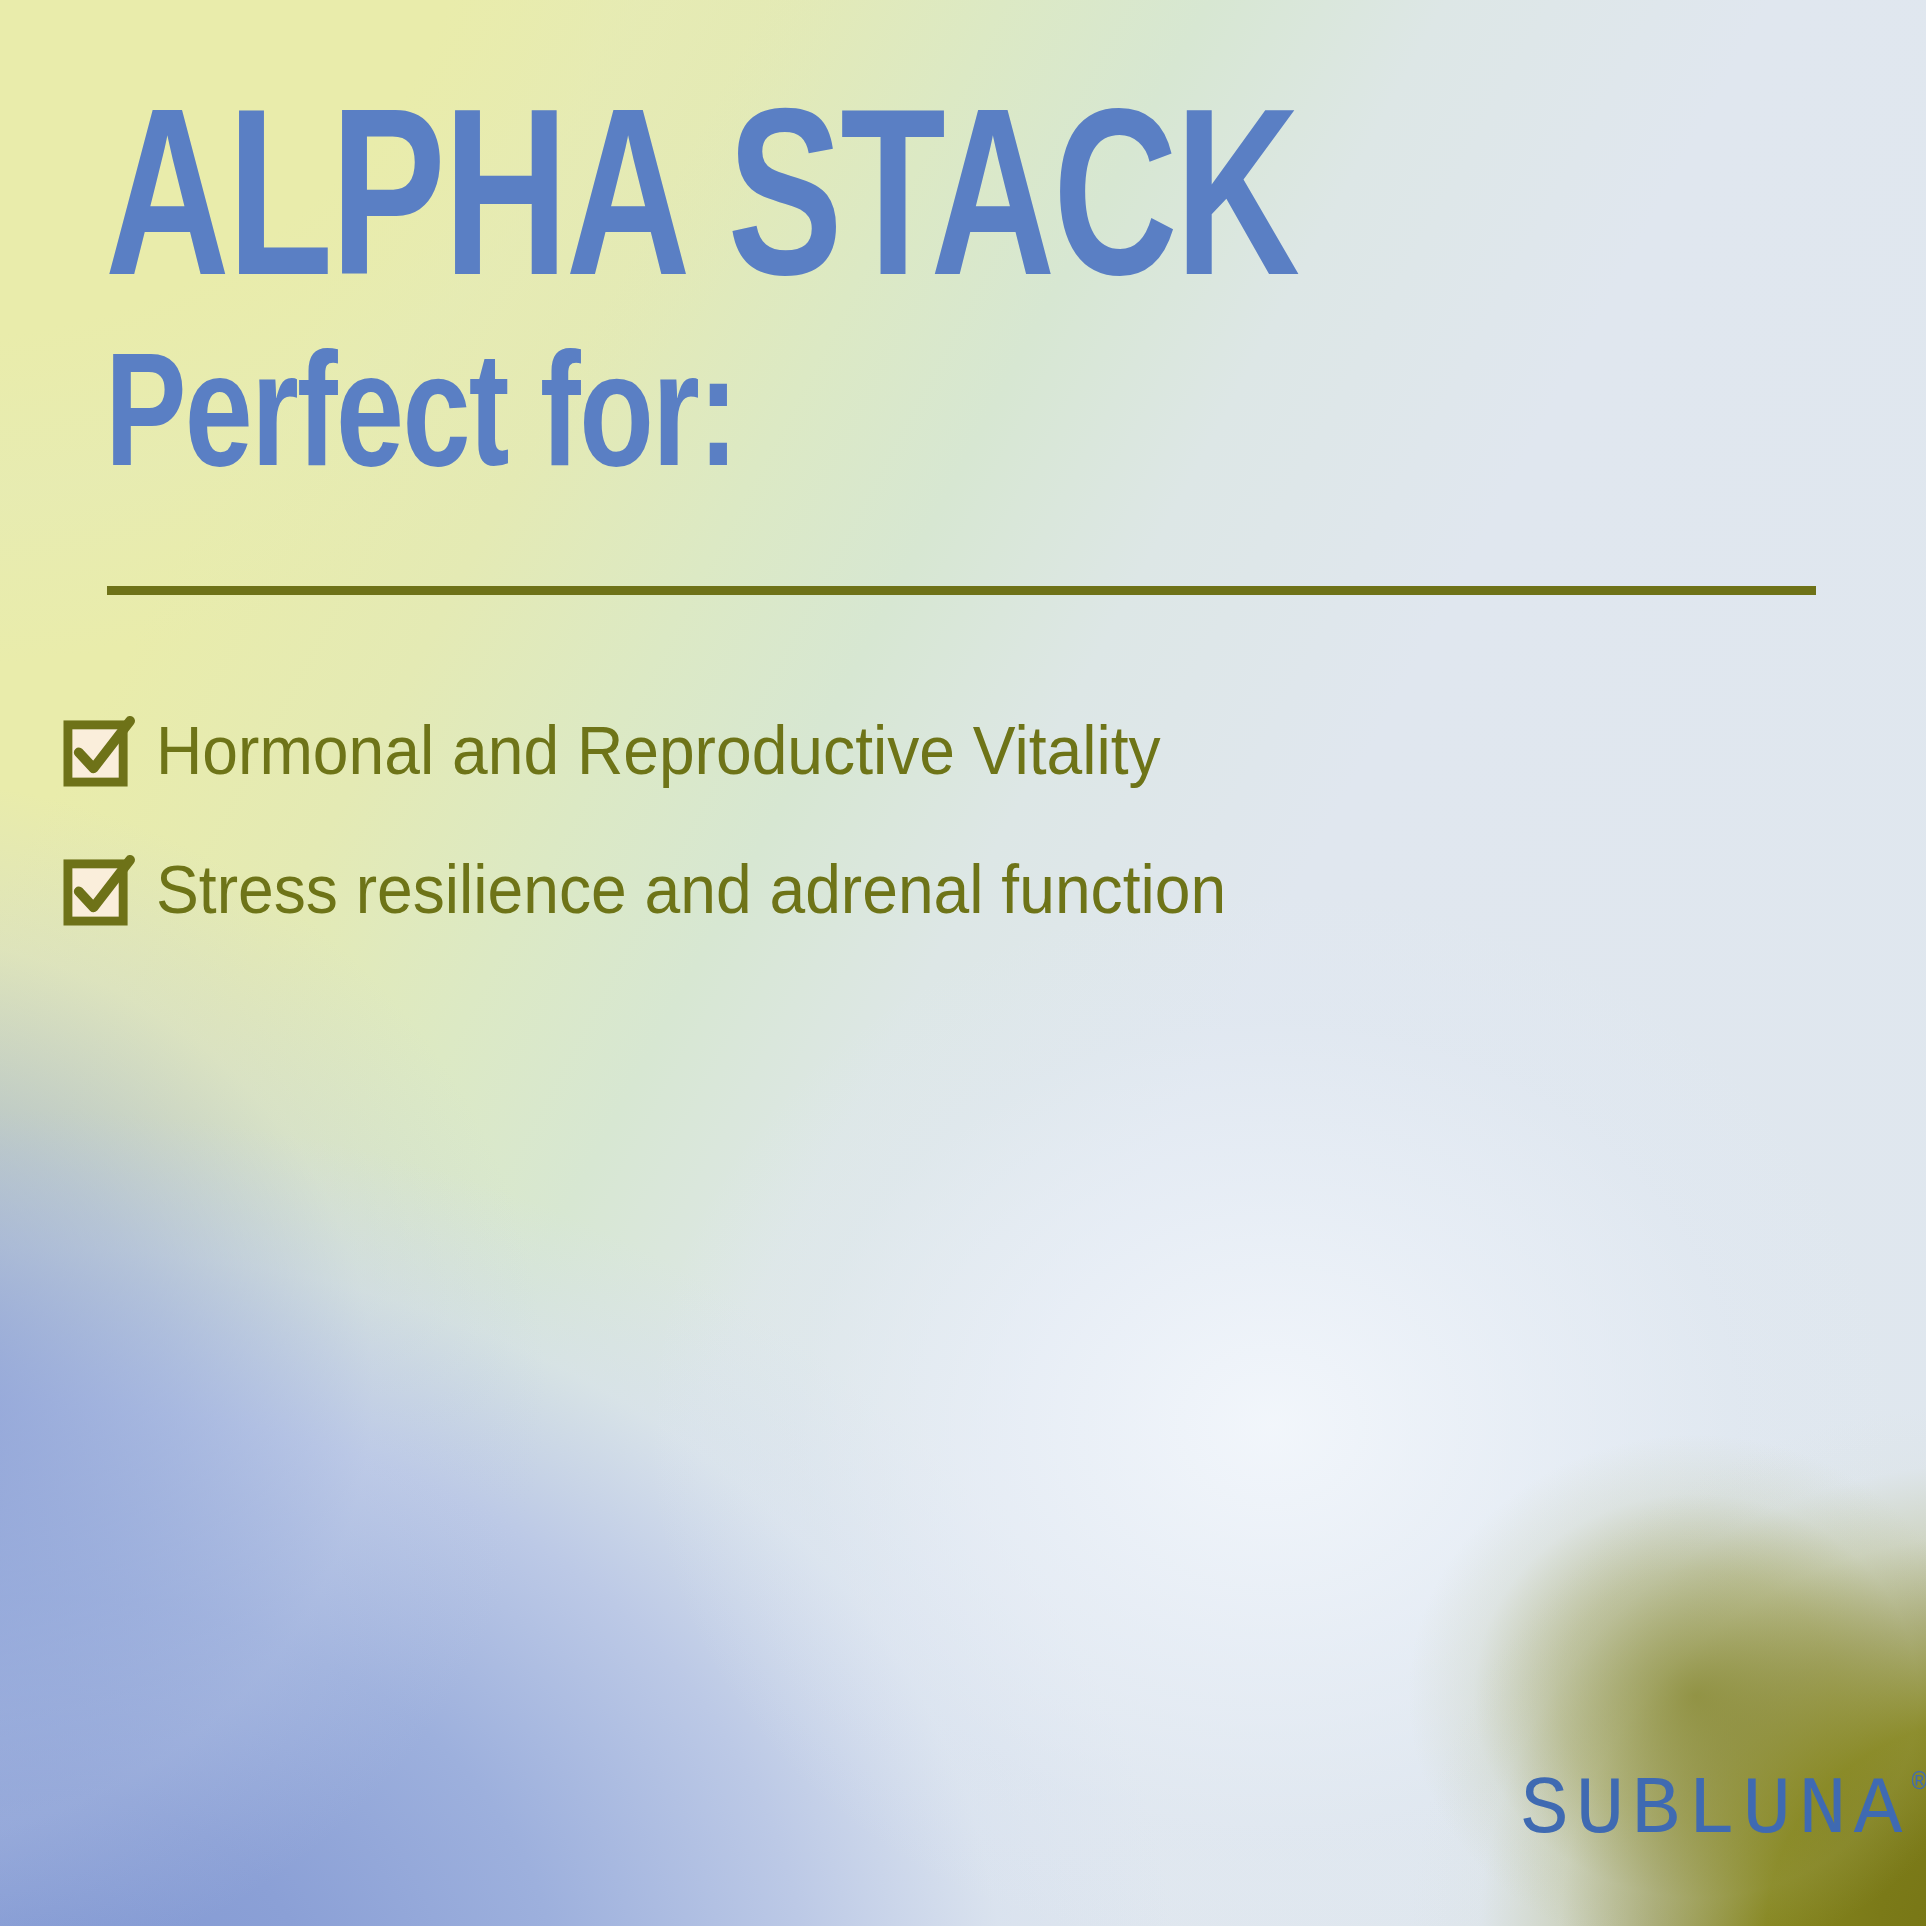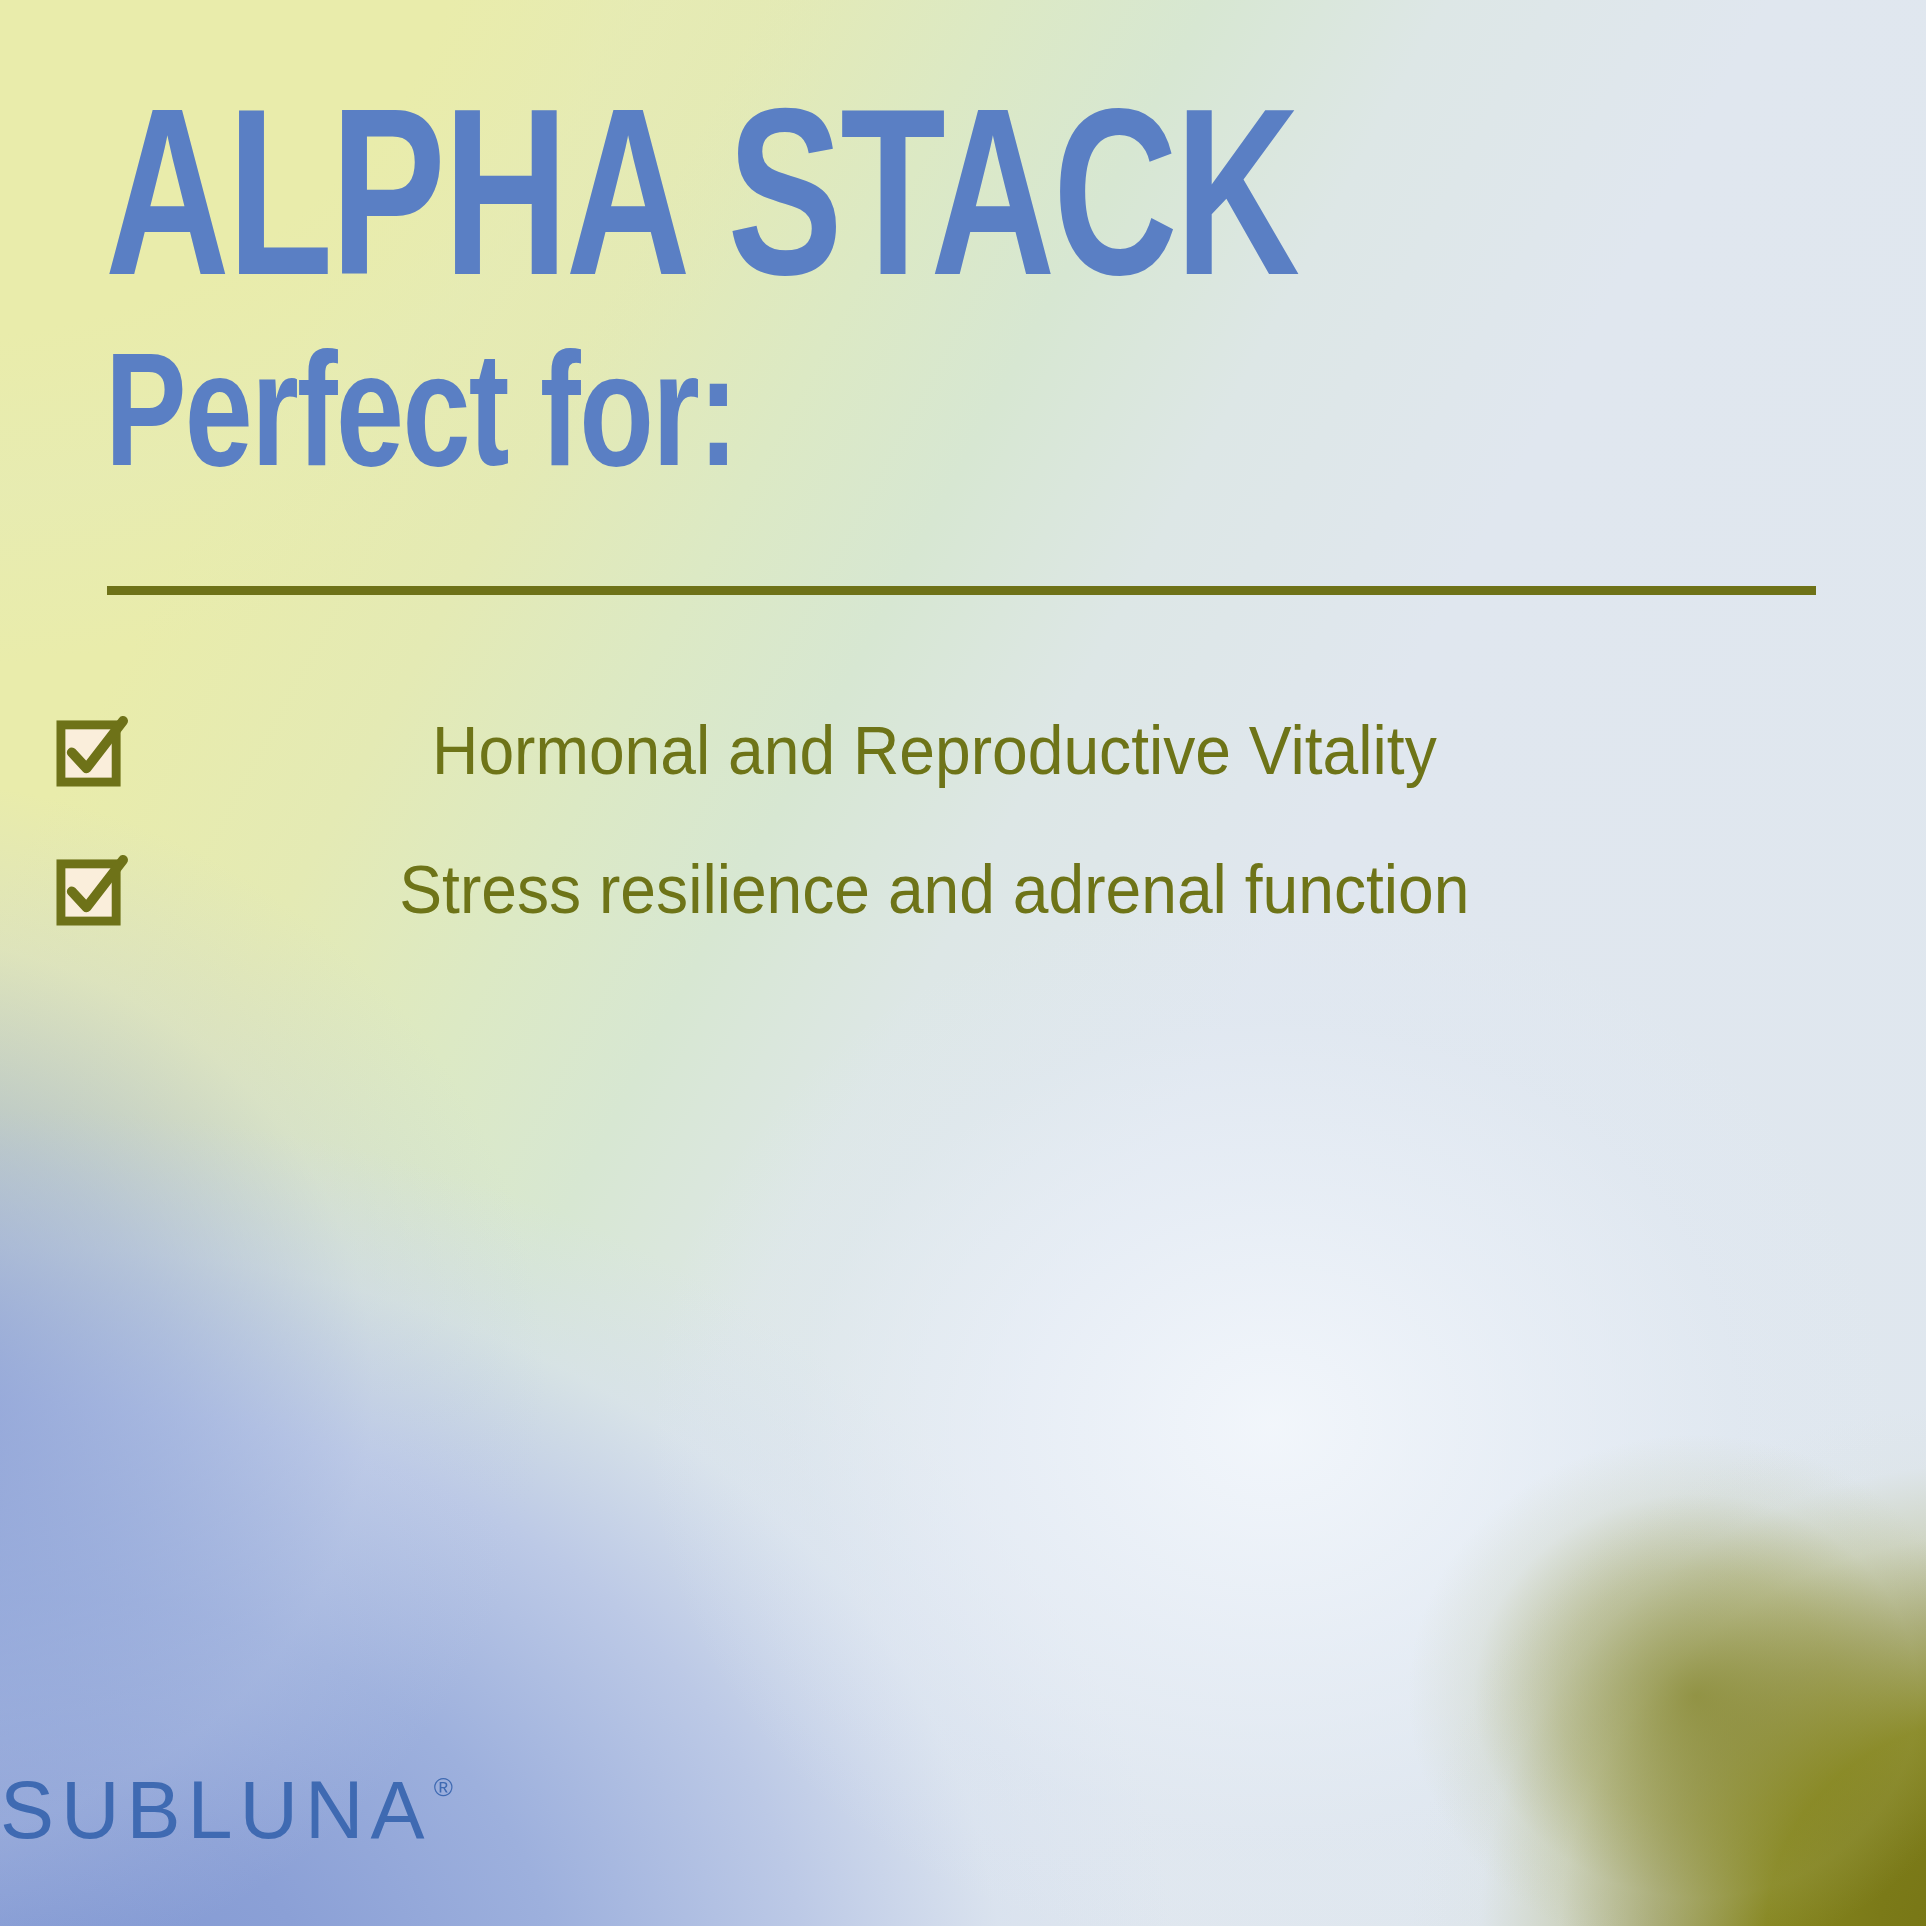--- a/index.html
+++ b/index.html
@@ -124,24 +124,23 @@
     position: absolute;
     left: 107px;
     top: 586px;
     width: 1709px;
     height: 9px;
     background: #6e7218;
   }
 
   .checklist {
     position: absolute;
-    left: 56px;
+    left: 63px;
     top: 711px;
     width: 1782px;
-    text-align: center;
   }
   .check-row {
     position: relative;
     height: 139px;
     display: flex;
     align-items: flex-start;
   }
   .checkbox-icon {
     position: relative;
     flex: 0 0 auto;
@@ -167,22 +166,22 @@
     transform: scaleX(0.93);
     transform-origin: left top;
     padding-top: 4px;
   }
 
   .brand {
     position: absolute;
     left: 0;
     right: 0;
     top: 1770px;
-    text-align: left;
-    font-family: Liberation Sans, sans-serif;
+    text-align: right;
+    font-family: Liberation Mono, monospace;
     font-size: 81px;
     line-height: 1;
     letter-spacing: 7px;
     font-weight: 400;
     color: #3f6ab2;
     white-space: nowrap;
   }
   .brand .reg {
     font-size: 26px;
     vertical-align: 42px;

